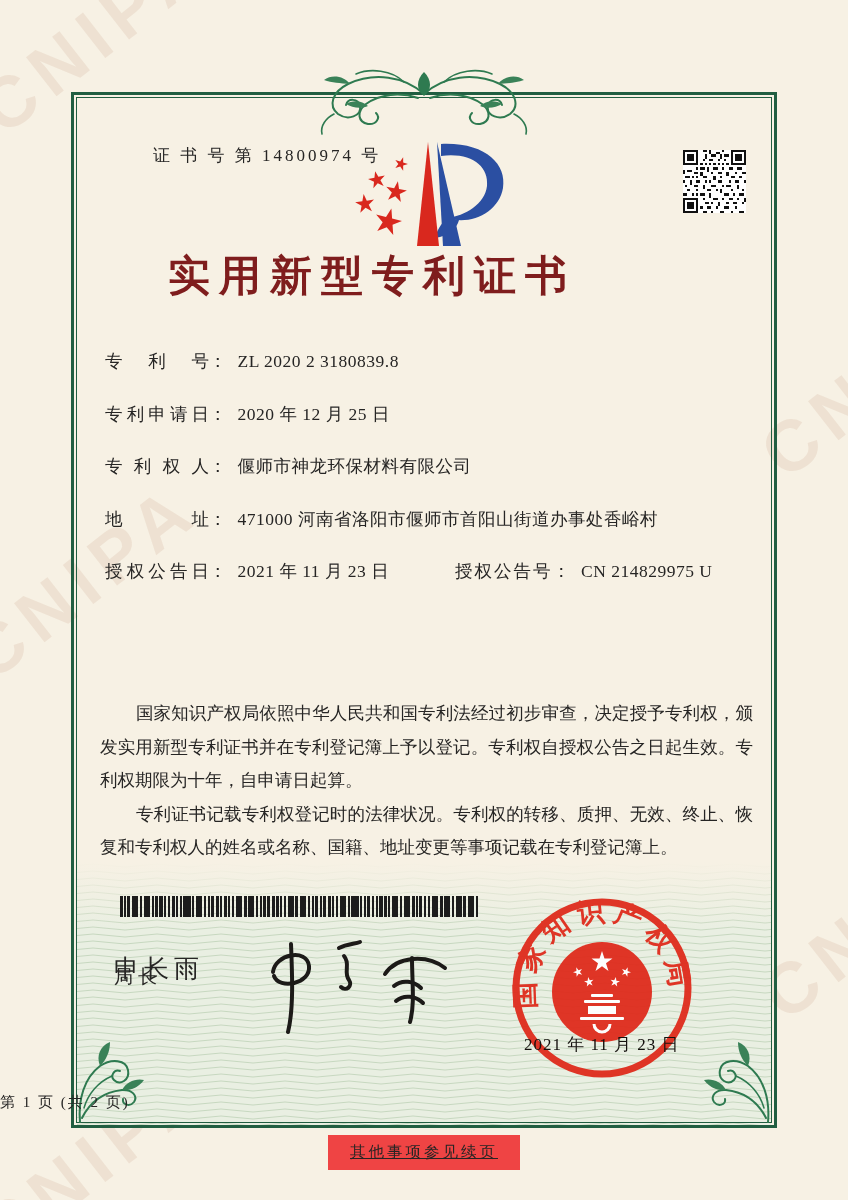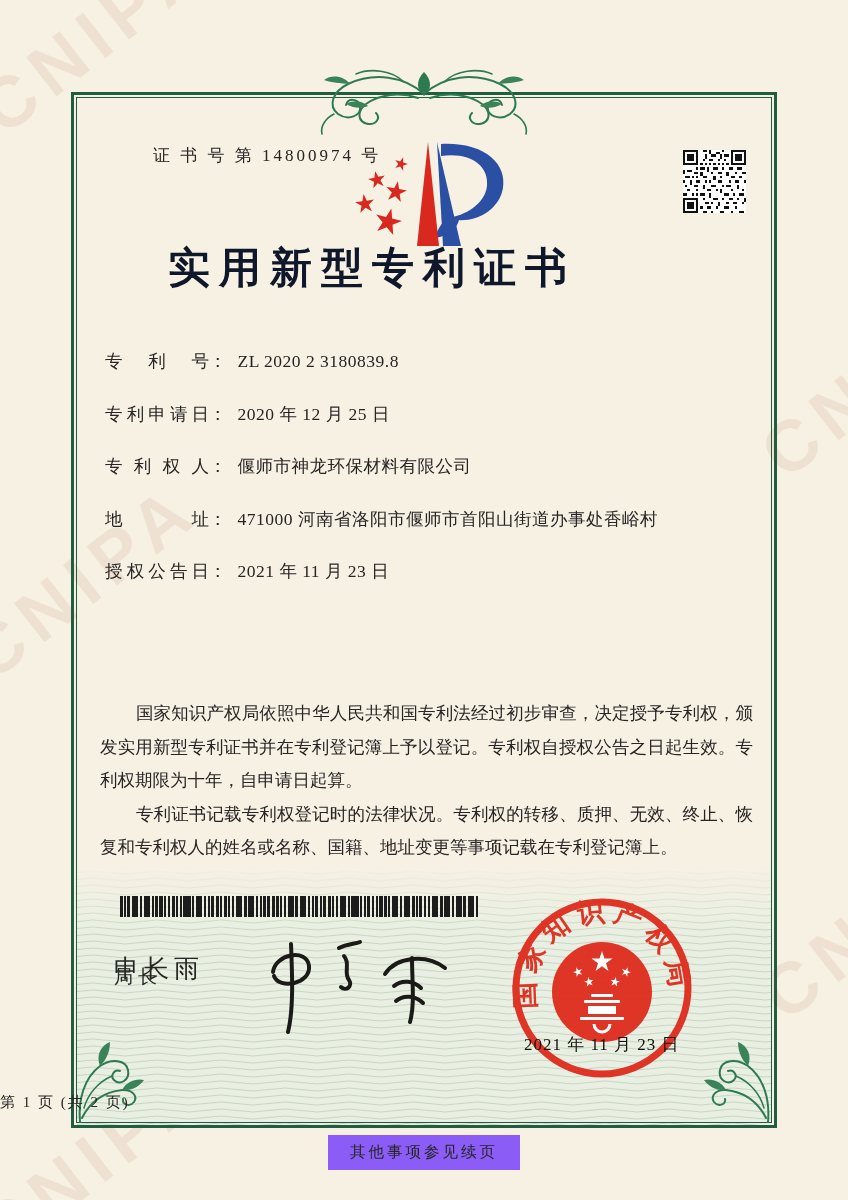--- a/index.html
+++ b/index.html
@@ -45,23 +45,23 @@
     background:linear-gradient(#f7f1e4,rgba(247,241,228,0));
   }
   
   .cert-no{
     position:absolute;left:105px;top:144px;
     font-size:17px;letter-spacing:3px;z-index:3;margin-left:48px;
   }
   .logo{position:absolute;left:325px;top:134px;width:200px;height:120px;z-index:2;}
   .qr{position:absolute;left:683px;top:150px;width:63px;height:63px;z-index:3;background:#fff;}
   .title{
-    position:absolute;left:0;top:240px;width:744px;
+    position:absolute;left:0;top:248px;width:744px;
     text-align:center;font-size:42px;font-weight:bold;letter-spacing:9px;
-    color:#0f172a;z-index:3;
+    color:#7f1d1d;z-index:3;
   }
   
   .fields{position:absolute;left:105px;top:349px;width:600px;z-index:3;font-size:17.5px;}
   .field-row{height:52.5px;position:relative;white-space:nowrap;}
   .flabel{
     display:inline-block;width:104px;
     text-align:justify;text-align-last:justify;
     vertical-align:top;
   }
   .fcolon{display:inline-block;}
@@ -93,21 +93,21 @@
     position:absolute;left:524px;top:1033px;z-index:4;
     font-size:17px;letter-spacing:1px;color:#14110e;white-space:nowrap;
   }
   
   .page-number{
     position:absolute;left:0;top:1093px;width:848px;text-align:left;
     font-size:15px;letter-spacing:2px;z-index:3;
   }
   .footer-note{
     position:absolute;left:50%;top:1135px;transform:translateX(-50%);
-    background:#8b5cf6;padding:7px 22px;font-size:15.5px;letter-spacing:3px;z-index:3;
+    background:#ef4444;padding:7px 22px;font-size:15.5px;letter-spacing:3px;z-index:3;text-decoration:underline;
   }
   
   .ornament-top{position:absolute;left:304px;top:58px;width:240px;height:78px;z-index:2;}
   .ornament-bl{position:absolute;left:74px;top:1038px;width:72px;height:86px;z-index:2;}
   .ornament-br{position:absolute;left:702px;top:1038px;width:72px;height:86px;z-index:2;transform:scaleX(-1);}
 </style>
 </head>
 <body>
 
 <div class="wm" style="left:-40px;top:-6px;">CNIPA</div>
@@ -222,20 +222,23 @@
     <span class="flabel">专利申请日</span><span class="fcolon">：</span><span class="fvalue">2020 年 12 月 25 日</span>
   </div>
   <div class="field-row">
     <span class="flabel">专利权人</span><span class="fcolon">：</span><span class="fvalue">偃师市神龙环保材料有限公司</span>
   </div>
   <div class="field-row">
     <span class="flabel">地址</span><span class="fcolon">：</span><span class="fvalue">471000 河南省洛阳市偃师市首阳山街道办事处香峪村</span>
   </div>
   <div class="field-row">
     <span class="flabel">授权公告日</span><span class="fcolon">：</span><span class="fvalue">2021 年 11 月 23 日</span>
+    <span class="grant-no-group">
+      <span class="flabel2">授权公告号</span><span class="fcolon">：</span><span class="fvalue">CN 214829975 U</span>
+    </span>
   </div>
 </div>
 
 <div class="paras">
   <p>国家知识产权局依照中华人民共和国专利法经过初步审查，决定授予专利权，颁发实用新型专利证书并在专利登记簿上予以登记。专利权自授权公告之日起生效。专利权期限为十年，自申请日起算。</p>
   <p>专利证书记载专利权登记时的法律状况。专利权的转移、质押、无效、终止、恢复和专利权人的姓名或名称、国籍、地址变更等事项记载在专利登记簿上。</p>
 </div>
 
 <div class="barcode"></div>
 

